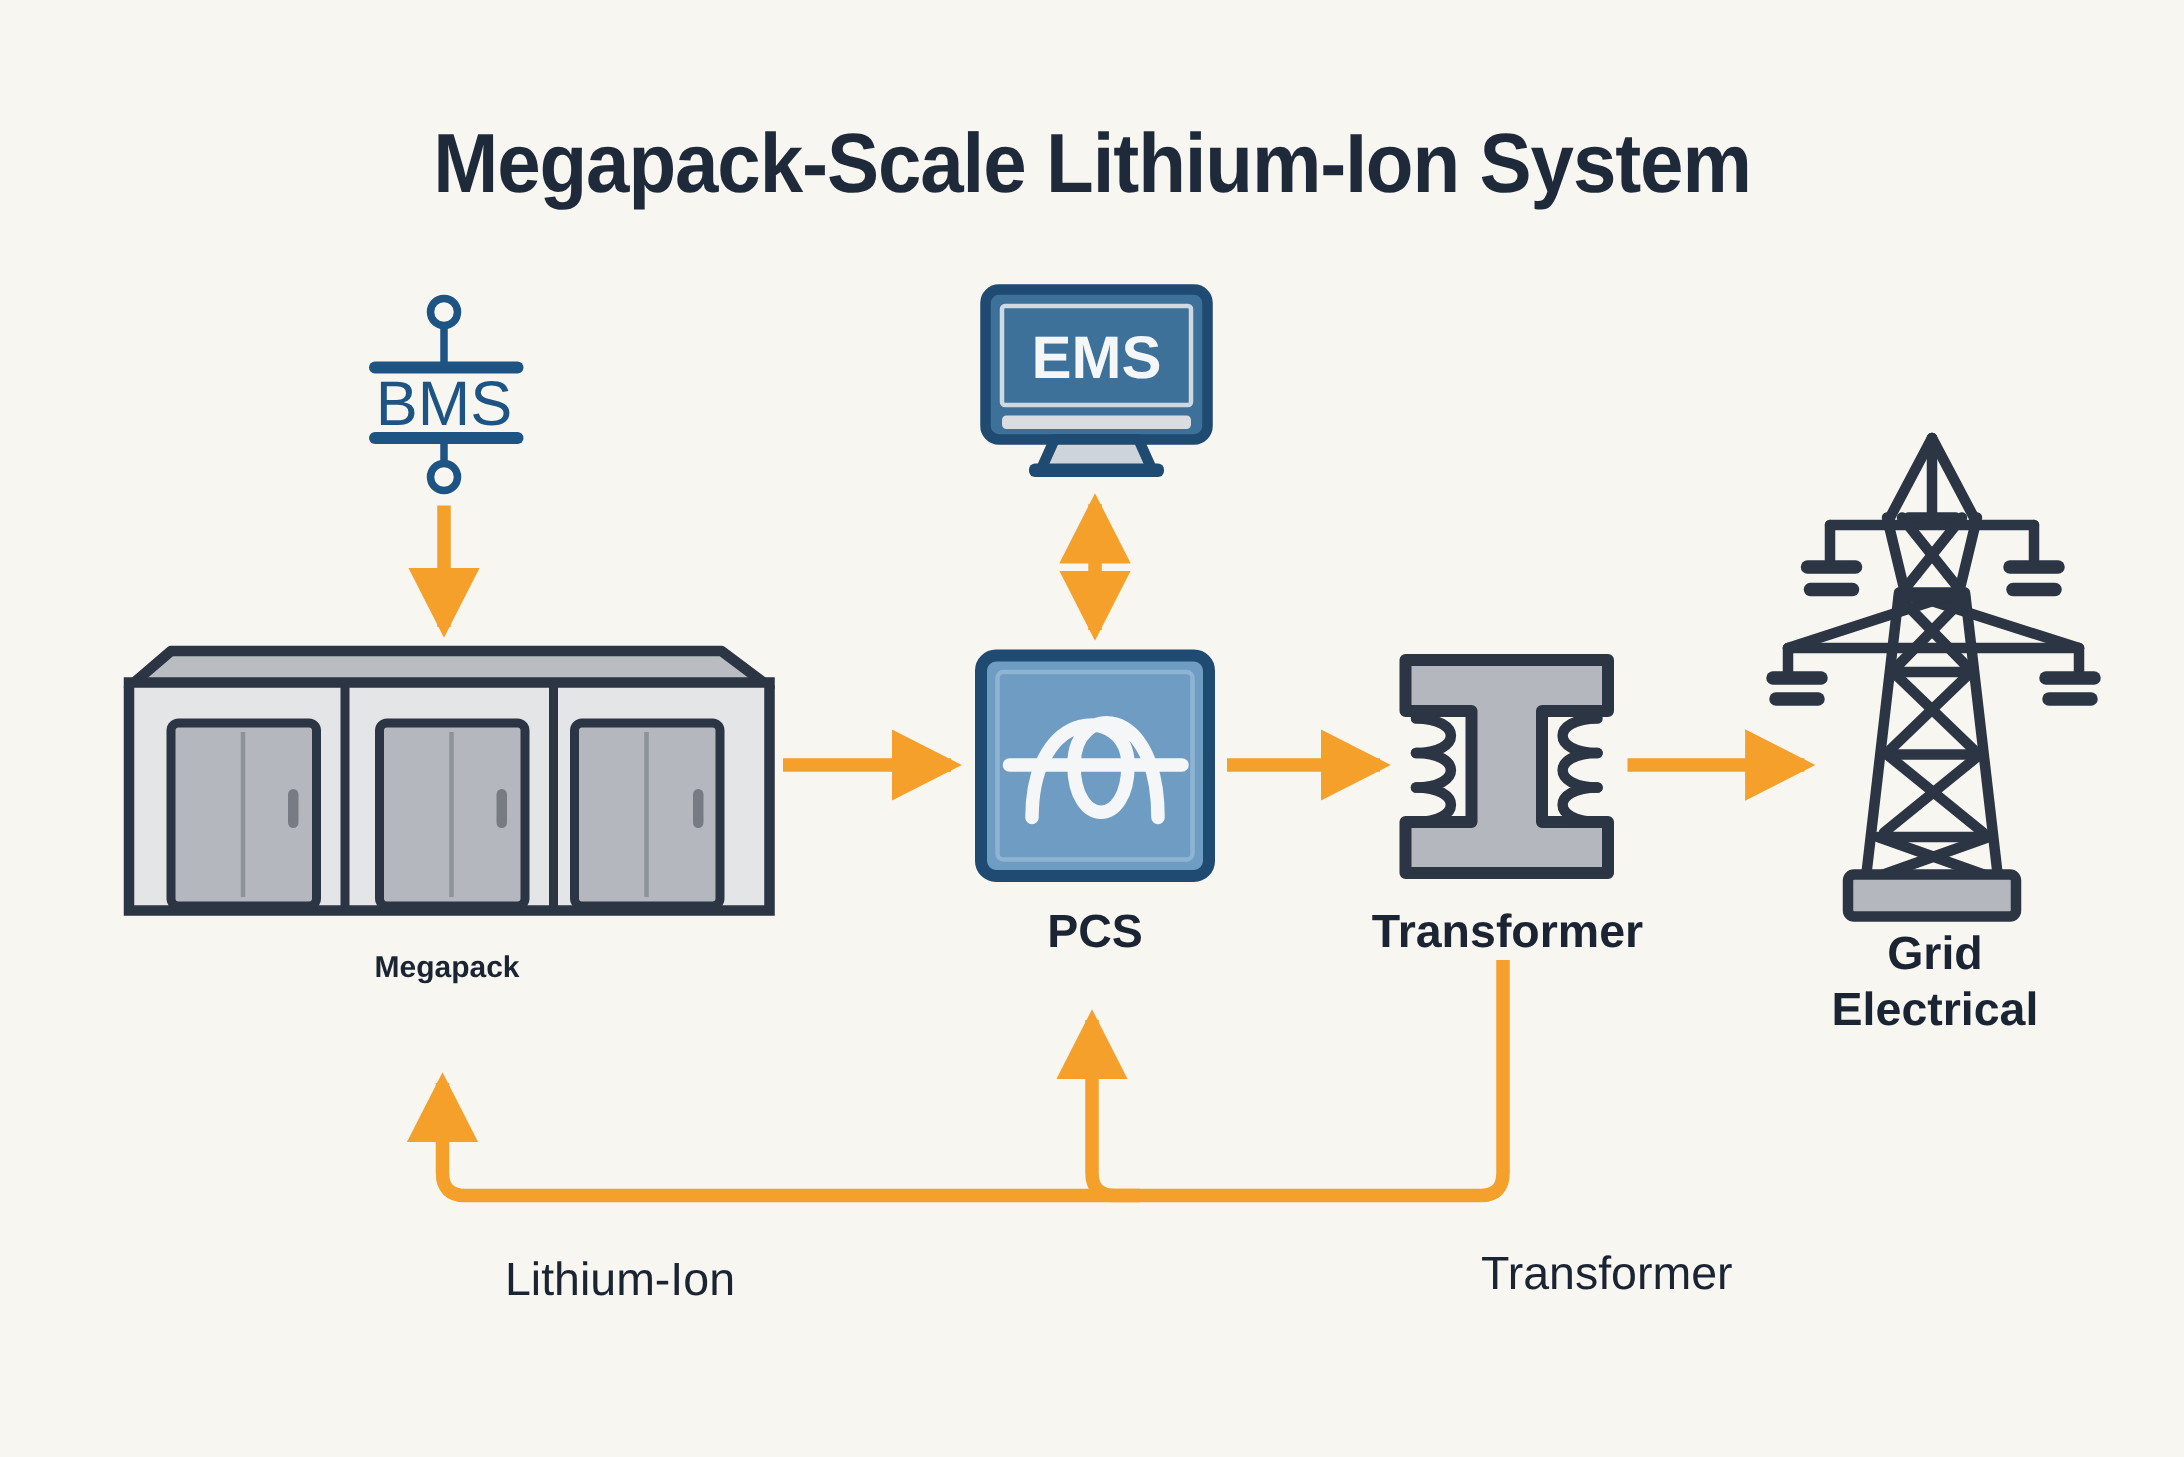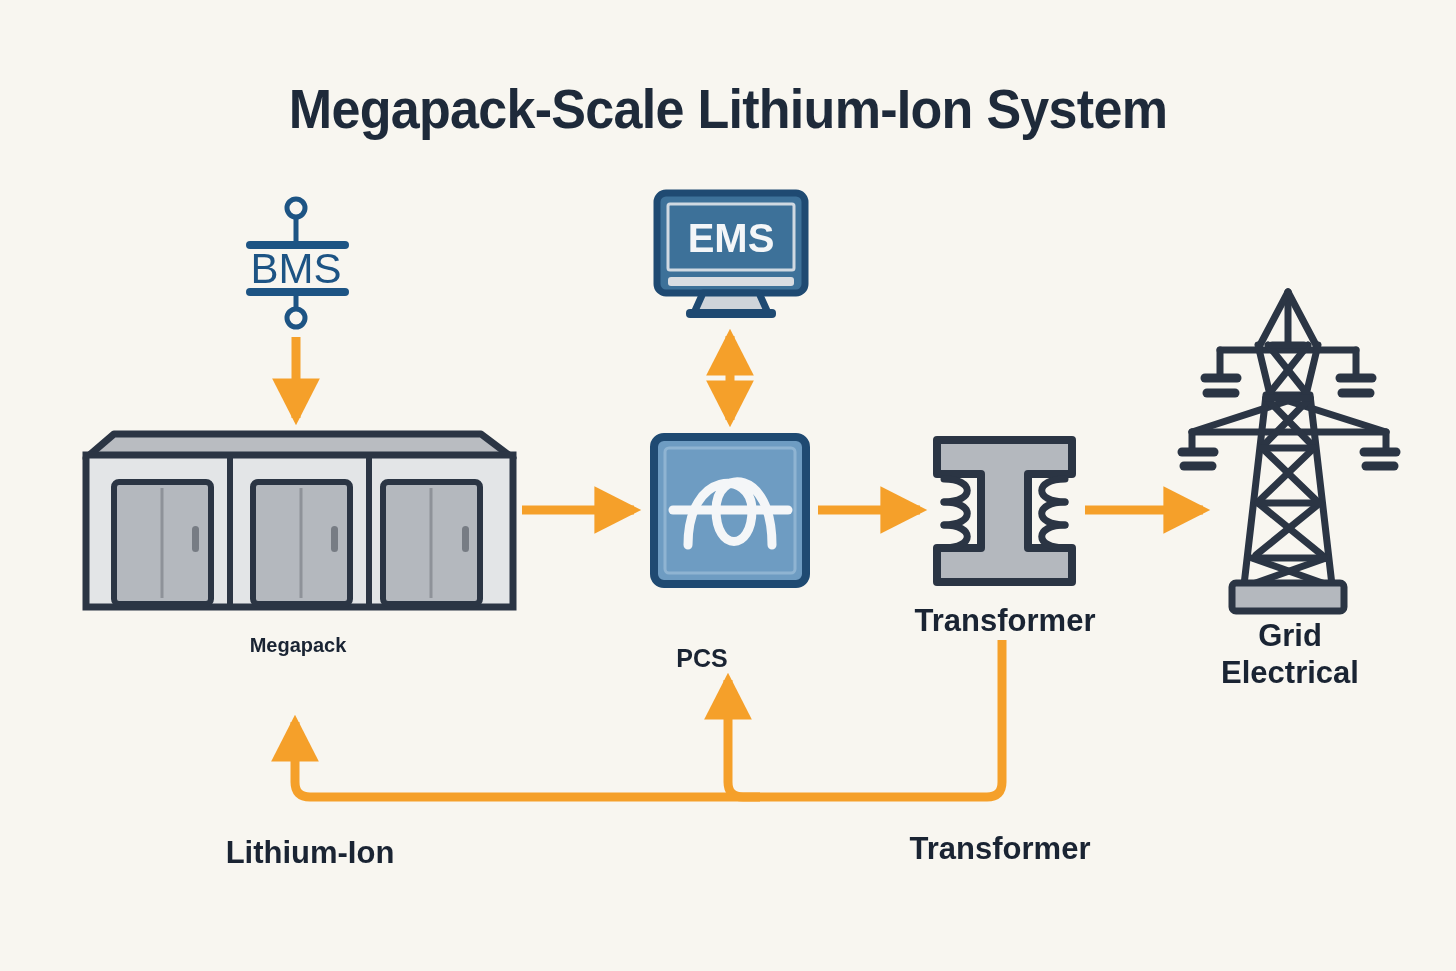--- a/index.html
+++ b/index.html
@@ -30,29 +30,29 @@
   }
   .node-label {
     position: absolute;
     text-align: center;
     font-family: "Liberation Sans", sans-serif;
     font-weight: bold;
     color: #1a2433;
     line-height: 1.18;
   }
   .lbl-megapack { left: 98px;  top: 634px; width: 400px; font-size: 20px; }
-  .lbl-pcs      { left: 602px; top: 603px; width: 200px; font-size: 25px; margin-top: 41px; }
+  .lbl-pcs      { left: 630px; top: 603px; width: 200px; font-size: 31px; }
   .lbl-trans    { left: 880px; top: 603px; width: 250px; font-size: 31px; }
   .lbl-grid     { left: 1170px;top: 618px; width: 240px; font-size: 31px; }
 
   .flow-label {
     position: absolute;
-    text-align: center;
-    font-family: "Liberation Sans", sans-serif;
-    font-weight: bold;
+    text-align: right;
+    font-family: "Liberation Sans", sans-serif;
+    font-weight: normal;
     color: #1a2433;
     line-height: 1.2;
   }
   .lbl-lithium { left: 130px; top: 834px; width: 360px; font-size: 31px; }
   .lbl-inter   { left: 845px; top: 830px; width: 310px; font-size: 31px; }
 
   svg.layer {
     position: absolute;
     left: 0; top: 0;
     width: 1456px;

